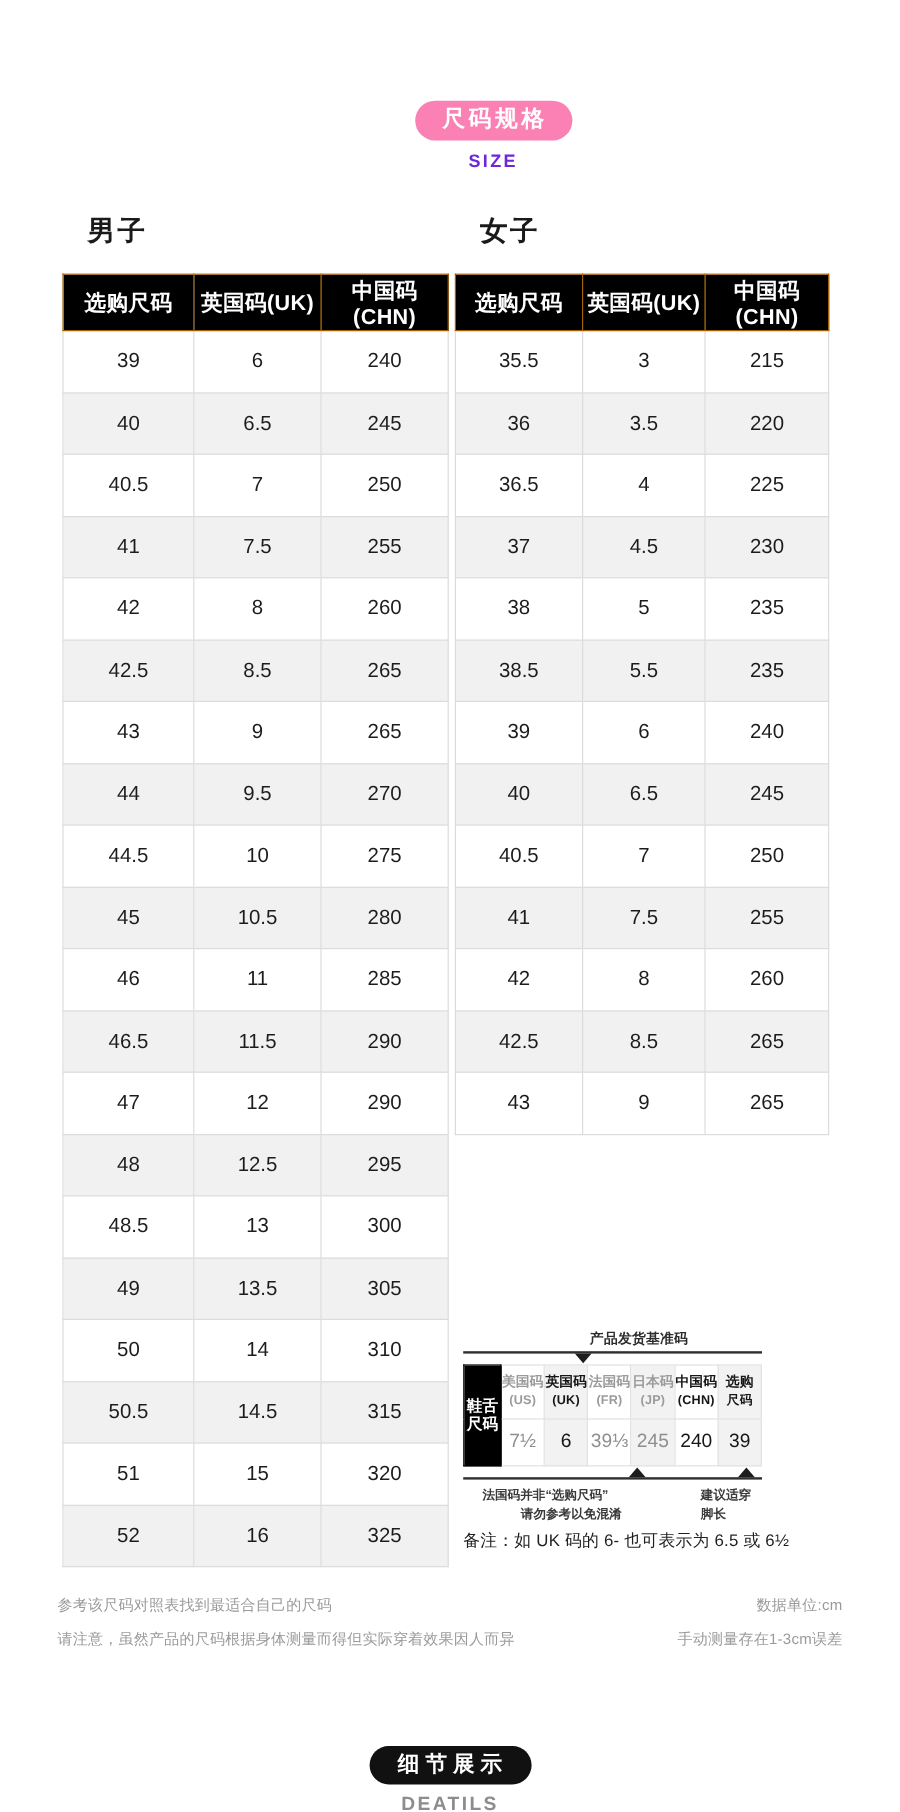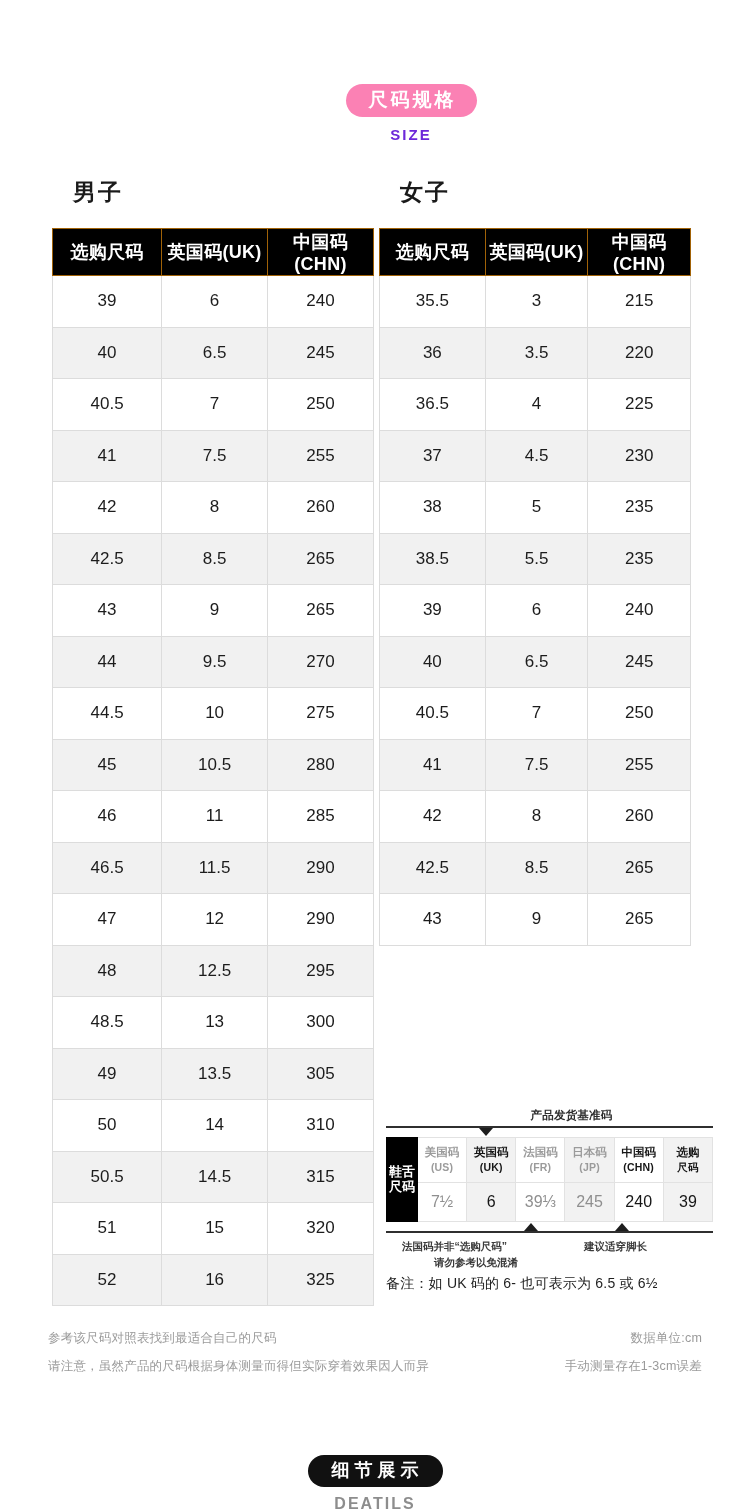--- a/index.html
+++ b/index.html
@@ -93,21 +93,21 @@
   #mens-table col.c3 { width: 33%; }
   #womens-table col.c1 { width: 34%; }
   #womens-table col.c2 { width: 33%; }
   #womens-table col.c3 { width: 33%; }
 
   
   #reference-block {
     position: absolute;
     left: 386px;
     top: 1108px;
-    width: 327px;
+    width: 249px;
   }
   .ref-caption {
     font-size: 11.5px;
     font-weight: 700;
     color: #2d2d2d;
     text-align: center;
     margin: 0 0 3px 44px;
     letter-spacing: 0.2px;
   }
   .ref-rule {

